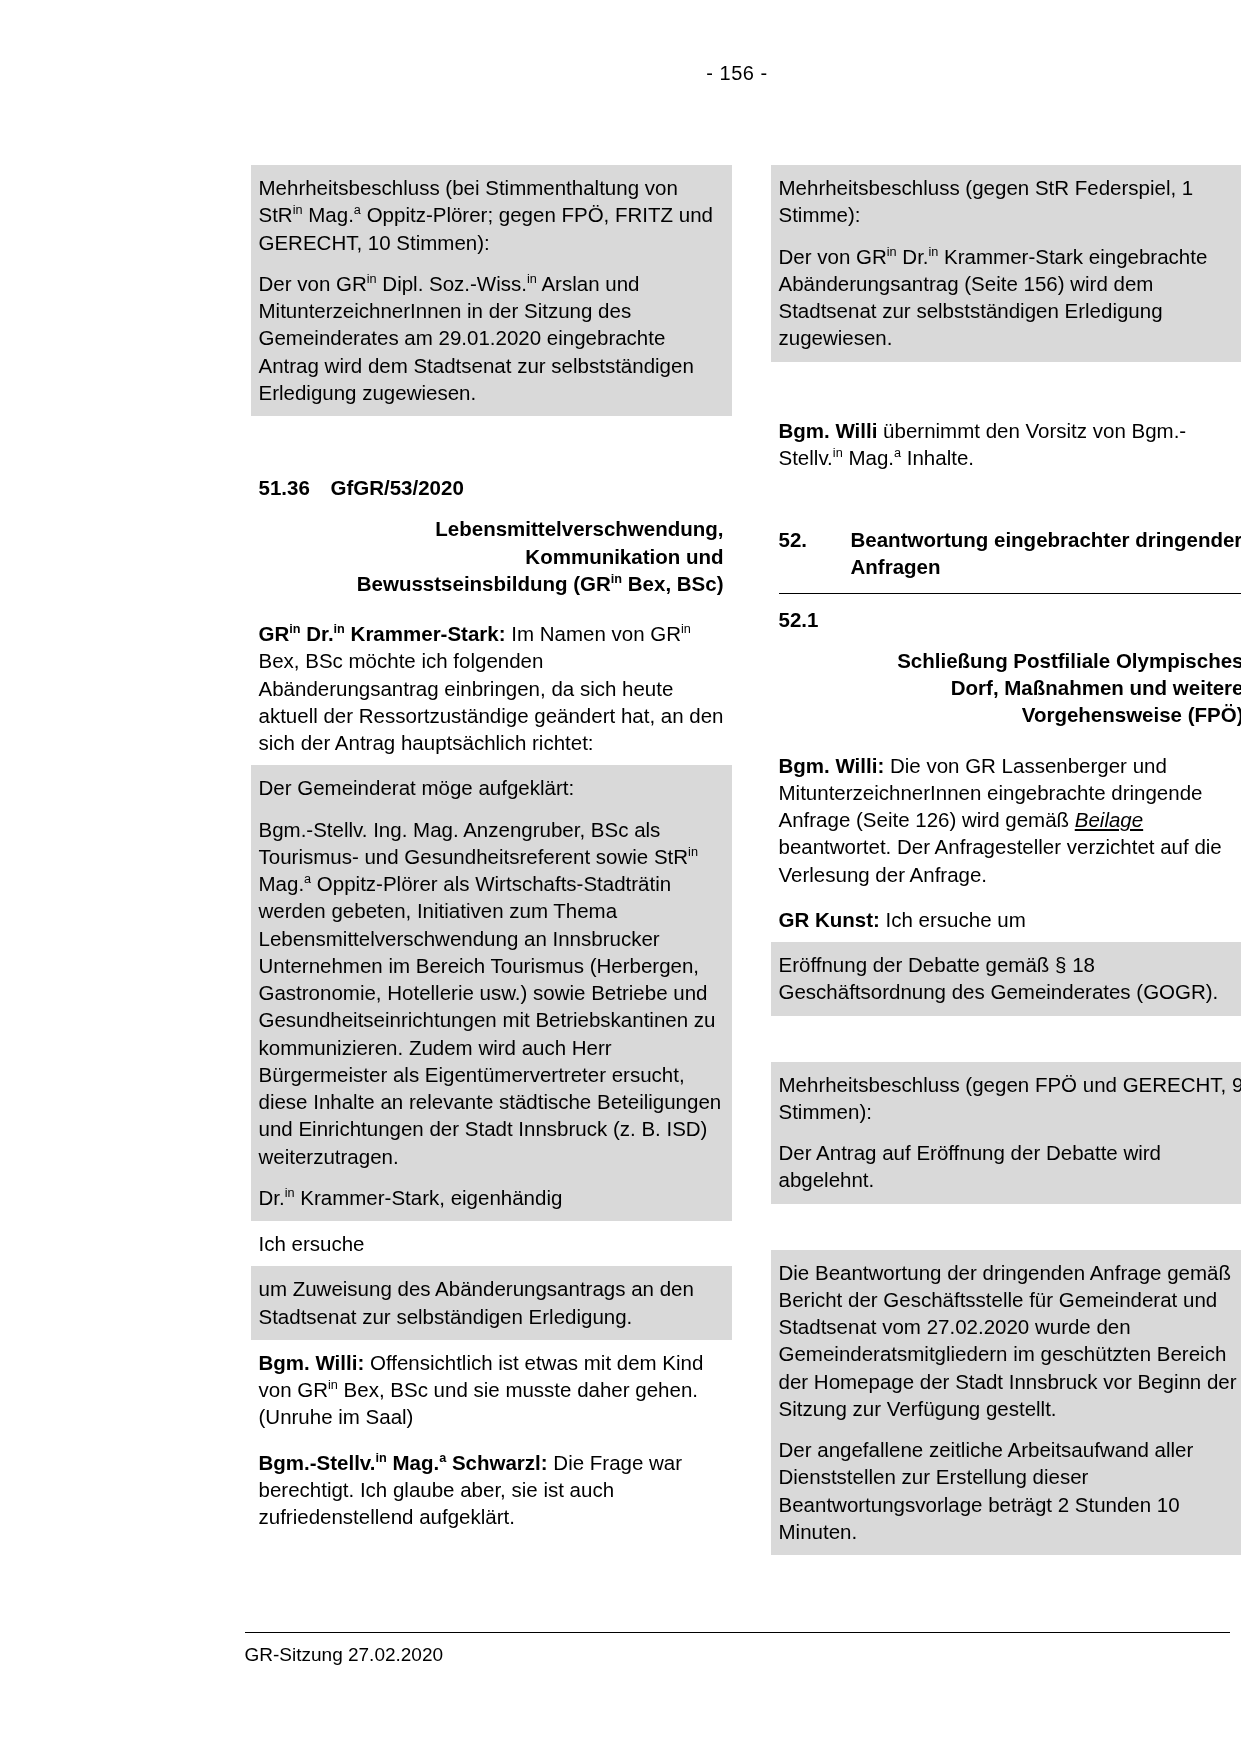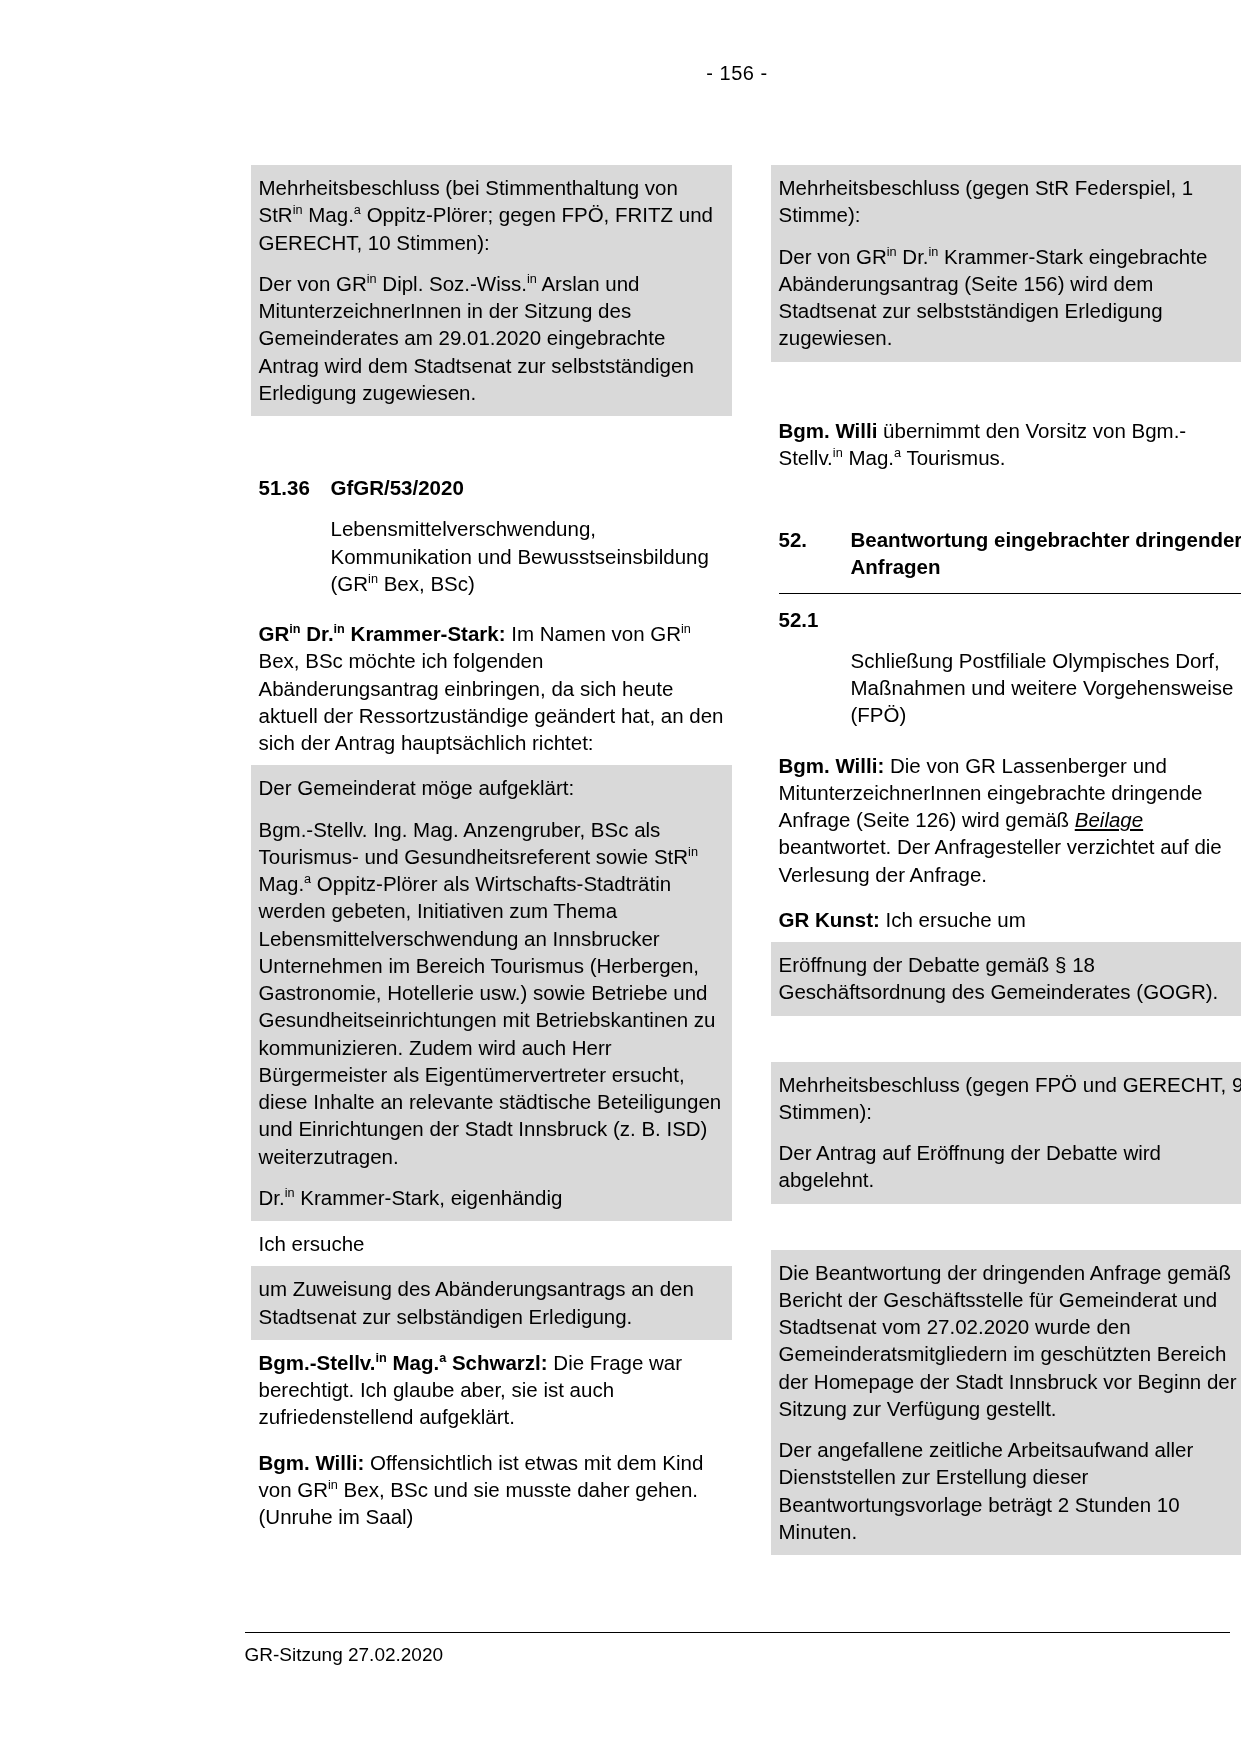--- a/index.html
+++ b/index.html
@@ -72,23 +72,24 @@
   }
   .item-num {
     width: 72px;
     flex: 0 0 72px;
   }
   .item-body {
     flex: 1;
   }
   .indent-title {
     margin-left: 72px;
-    font-weight: normal;
+    font-weight: bold;
     font-size: 20.5px;
     line-height: 1.33;
+    text-align: right;
   }
   .rule {
     border: 0;
     border-top: 1px solid #000;
     margin: 12px 0 12px 0;
   }
   .footer {
     position: absolute;
     left: 128px;
     bottom: 88px;
@@ -144,37 +145,37 @@
         <p><span>Dr.</span><sup>in</sup><span> Krammer-Stark, eigenhändig</span></p>
       </div>
 
       <p class="plain">Ich ersuche</p>
 
       <div class="shaded">
         <p>um Zuweisung des Abänderungsantrags an den Stadtsenat zur selbständigen Erledigung.</p>
       </div>
 
 
+      <p class="plain"><b>Bgm. Willi:</b><span> Offensichtlich ist etwas mit dem Kind von GR</span><sup>in</sup><span> Bex, BSc und sie musste daher gehen. (Unruhe im Saal)</span></p>
+
       <p class="plain"><b><span>Bgm.-Stellv.</span><sup>in</sup><span> Mag.</span><sup>a</sup><span> Schwarzl:</span></b><span> Die Frage war berechtigt. Ich glaube aber, sie ist auch zufriedenstellend aufgeklärt.</span></p>
 
-      <p class="plain"><b>Bgm. Willi:</b><span> Offensichtlich ist etwas mit dem Kind von GR</span><sup>in</sup><span> Bex, BSc und sie musste daher gehen. (Unruhe im Saal)</span></p>
-
     </div>
 
     <div class="col">
 
       <div class="shaded">
         <p>Mehrheitsbeschluss (gegen StR Federspiel, 1 Stimme):</p>
         <div style="height:14px"></div>
         <p><span>Der von GR</span><sup>in</sup><span> Dr.</span><sup>in</sup><span> Krammer-Stark eingebrachte Abänderungsantrag (Seite 156) wird dem Stadtsenat zur selbstständigen Erledigung zugewiesen.</span></p>
       </div>
 
       <div class="gap-lg"></div>
 
-      <p class="plain"><b>Bgm. Willi</b><span> übernimmt den Vorsitz von Bgm.-Stellv.</span><sup>in</sup><span> Mag.</span><sup>a</sup><span> Tourismus.</span></p>
+      <p class="plain"><b>Bgm. Willi</b><span> übernimmt den Vorsitz von Bgm.-Stellv.</span><sup>in</sup><span> Mag.</span><sup>a</sup><span> Inhalte.</span></p>
 
       <div class="gap-lg"></div>
 
       <div class="item-head">
         <div class="item-num">52.</div>
         <div class="item-body">Beantwortung eingebrachter dringender Anfragen</div>
       </div>
 
       <hr class="rule">
 

